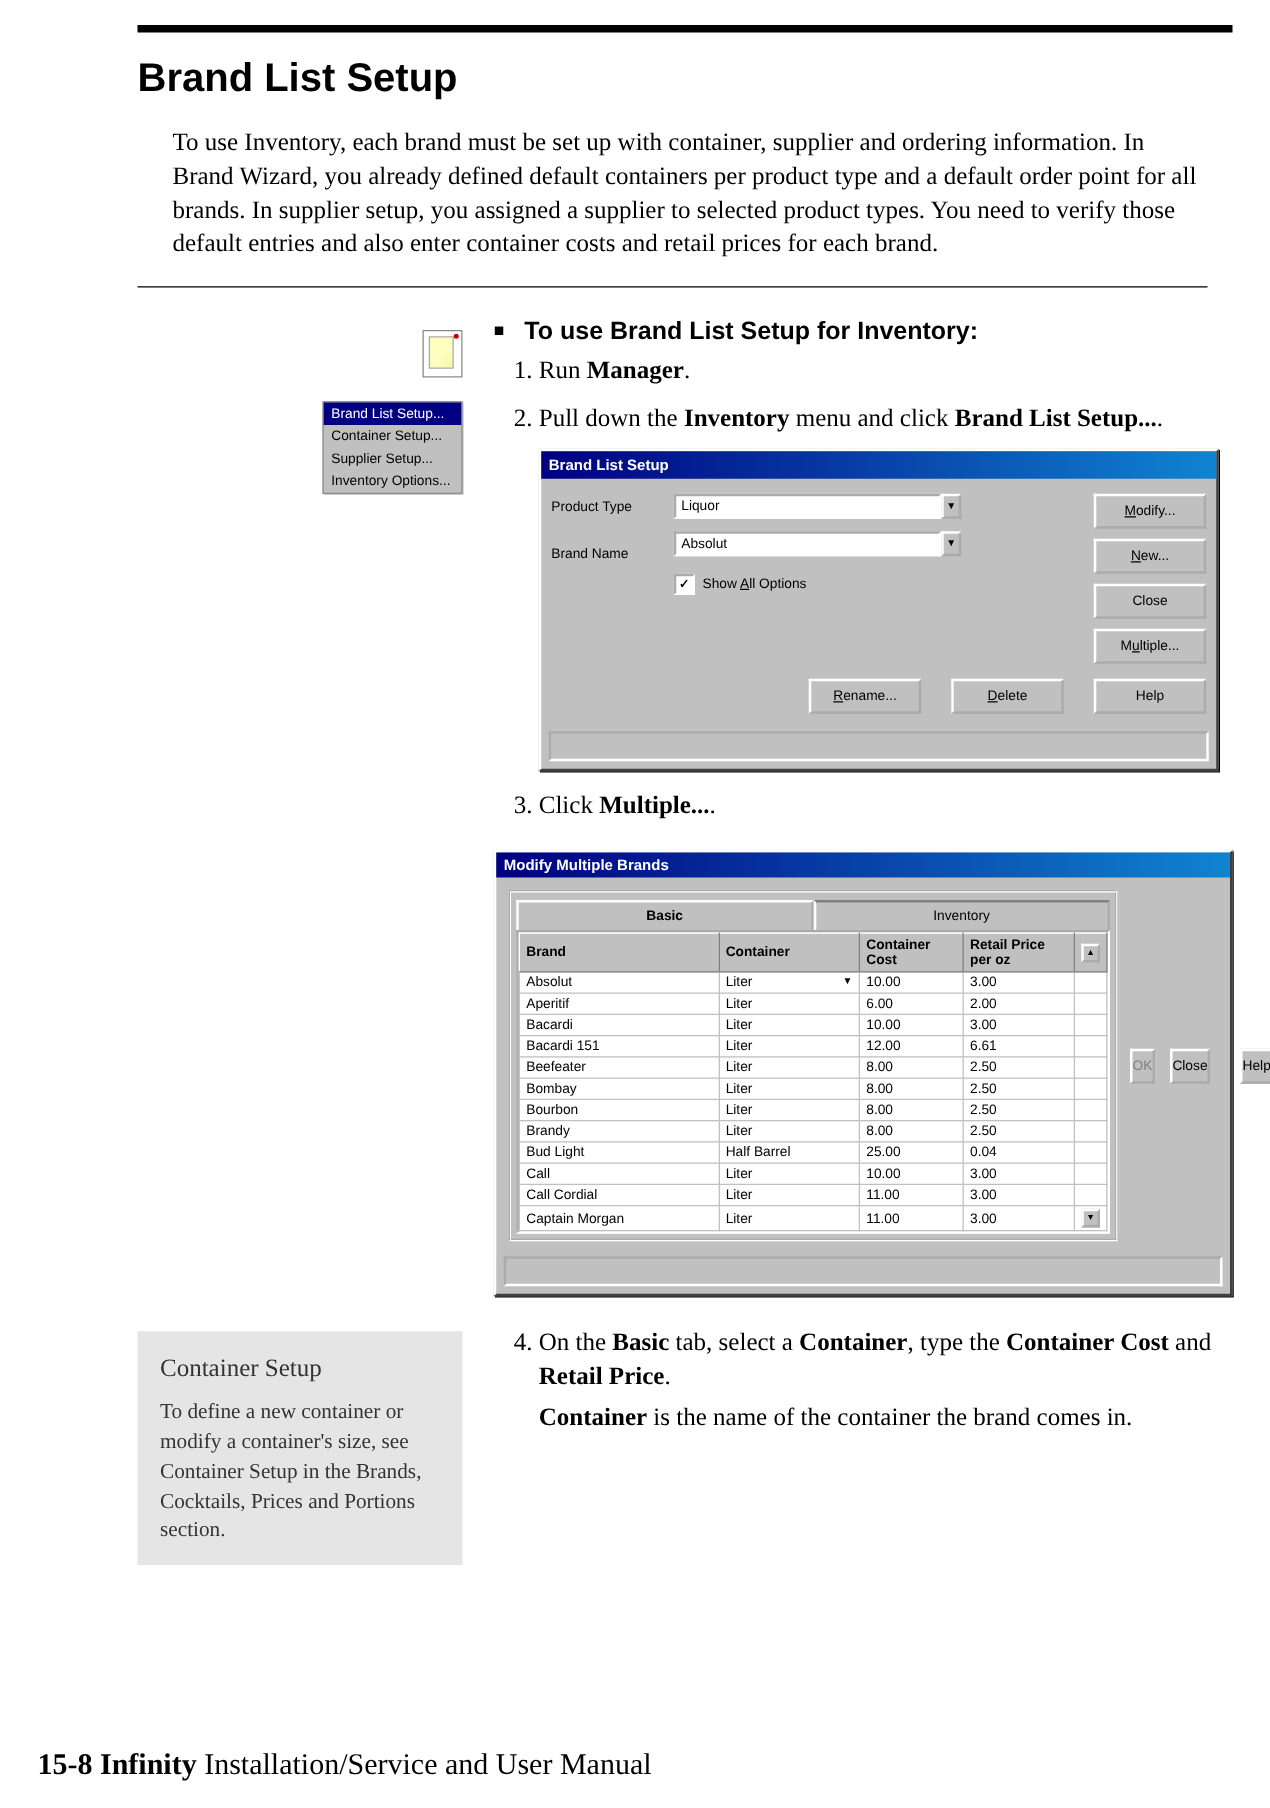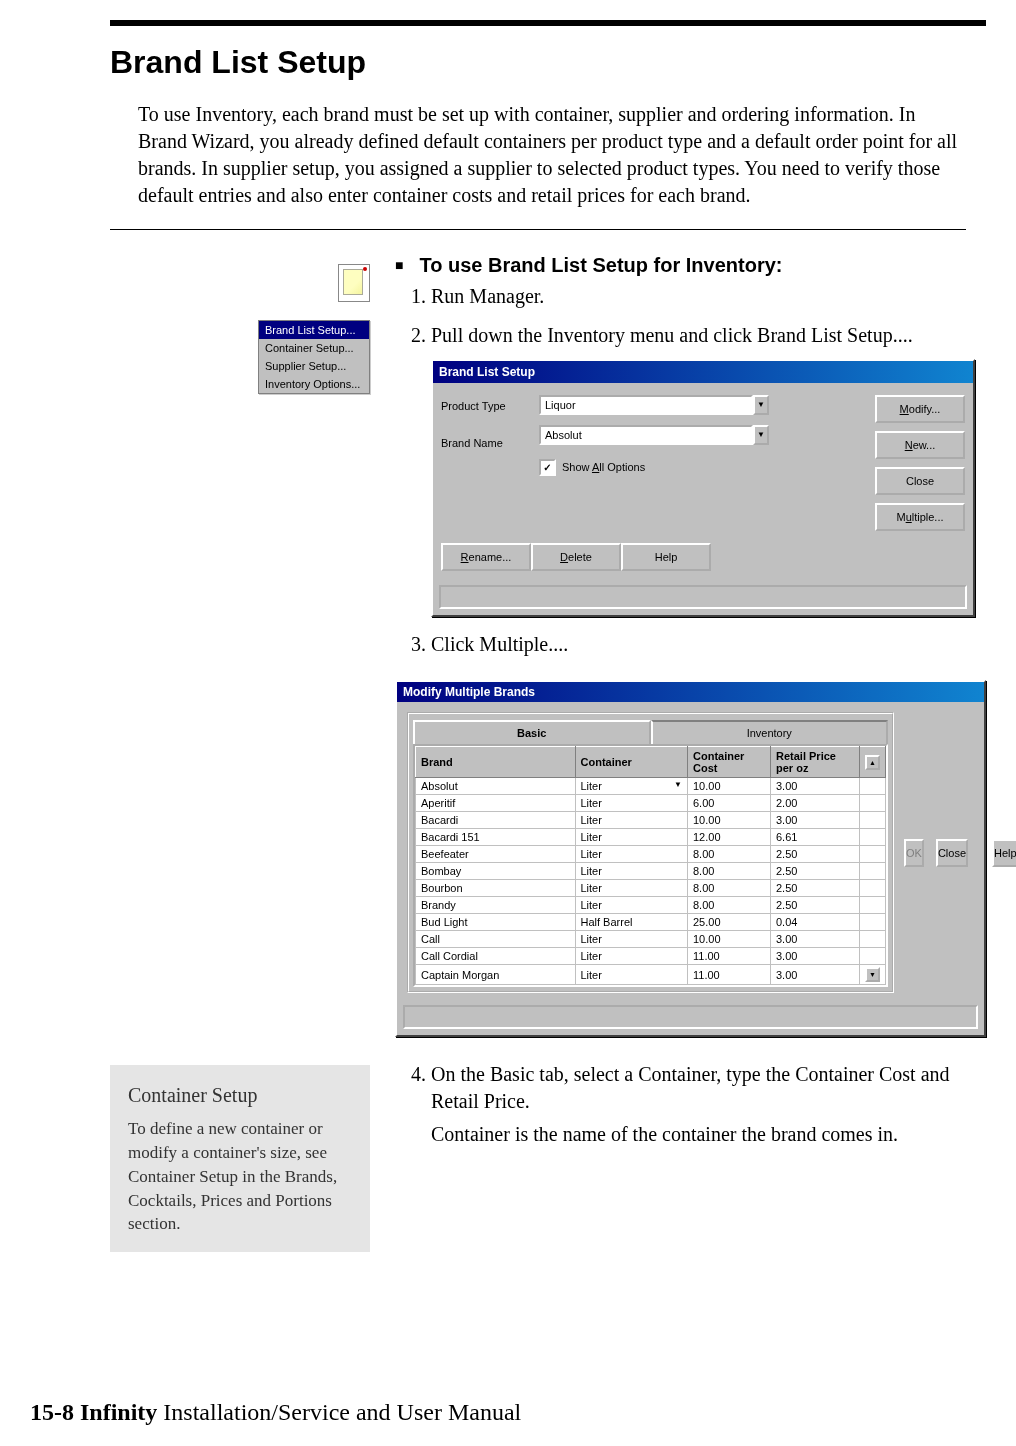--- a/index.html
+++ b/index.html
@@ -8,40 +8,40 @@
 h1.page-title{font-family:Arial,Helvetica,sans-serif;font-weight:bold;font-size:32px;margin:0 0 20px 80px}
 .intro{font-size:20px;line-height:1.35;margin:0 20px 12px 108px}
 .divider{border-top:1.5px solid #000;margin:20px 20px 24px 80px}
 .content-row{display:flex;align-items:flex-start;margin-left:80px}
 .left-col{width:285px;flex:none;padding-right:25px;box-sizing:border-box}
 .right-col{flex:1;min-width:0}
 .task-head{font-family:Arial,Helvetica,sans-serif;font-weight:bold;font-size:20px;margin:0 0 6px 0}
 .task-head .sq{font-size:14px;margin-right:16px;vertical-align:2px}
 ol.steps{list-style:decimal;margin:0;padding-left:36px;font-size:20px;line-height:1.35}
 ol.steps li{margin-bottom:12px}
-.b{font-weight:normal}
+.b{font-weight:bold}
 .icon-block{text-align:right;margin:10px 0 14px 0}
 .clipboard-icon{display:inline-block;width:30px;height:36px;border:1px solid #888;background:#fff;position:relative}
 .clipboard-icon:before{content:"";position:absolute;left:4px;top:4px;width:18px;height:24px;background:linear-gradient(135deg,#fefec0 60%,#f5f5a0);border:1px solid #aa9}
 .clipboard-icon:after{content:"";position:absolute;right:2px;top:2px;width:4px;height:4px;border-radius:50%;background:#c00}
 .menu-shot{width:110px;border:1px solid #808080;background:#c0c0c0;box-shadow:1px 1px 0 rgba(0,0,0,.2);font-family:"MS Sans Serif","Microsoft Sans Serif",Tahoma,sans-serif;font-size:11px;line-height:16px;color:#000;margin-left:auto}
 .menu-shot .sel{background:#000080;color:#fff;padding:1px 6px}
 .menu-shot .item{padding:1px 6px;background:#c0c0c0}
 .win{background:#c0c0c0;border:2px solid #c0c0c0;border-top-color:#fff;border-left-color:#fff;border-right-color:#404040;border-bottom-color:#404040;box-shadow:1px 1px 0 #000;margin:10px 0 14px 0;font-family:"MS Sans Serif","Microsoft Sans Serif",Tahoma,sans-serif;font-size:11px;color:#000;max-width:100%}
 .titlebar{background:linear-gradient(to right,#000080,#1084d0);color:#fff;font-weight:bold;padding:3px 6px;font-size:12px}
 .bls-body{display:flex;flex-wrap:wrap;padding:12px 8px 8px 8px;row-gap:6px}
 .bls-labels{width:98px;flex:none;display:flex;flex-direction:column;gap:22px;padding-top:4px}
 .bls-fields{width:230px;flex:none;display:flex;flex-direction:column;gap:10px}
 .combo{display:flex}
 .combo input{flex:1;height:20px;border:2px inset #fff;background:#fff;font:11px "MS Sans Serif",Tahoma,sans-serif;padding:2px 4px;box-sizing:border-box}
 .combo .arrow{width:16px;height:20px;background:#c0c0c0;border:2px outset #fff;box-sizing:border-box;display:flex;align-items:center;justify-content:center;font-size:8px}
 .bls-buttons{flex:1;display:flex;flex-direction:column;gap:8px;align-items:flex-end;padding-left:16px}
 .win-btn{width:86px;height:24px;background:#c0c0c0;border:2px outset #fff;font:11px "MS Sans Serif",Tahoma,sans-serif;display:flex;align-items:center;justify-content:center;color:#000}
 .win-btn.disabled{color:#808080}
-.bottom-row{width:100%;display:flex;padding:6px 0 0 0}
+.bottom-row{width:100%;display:flex;justify-content:flex-end;gap:24px;padding:6px 0 0 0}
 .checkbox-row{display:flex;align-items:center;gap:6px;margin-top:4px}
 .checkbox-row .box{width:13px;height:13px;border:2px inset #fff;background:#fff;display:flex;align-items:center;justify-content:center;font-size:10px;font-weight:bold}
 .status-bar{border:2px inset #fff;height:20px;margin:6px}
 .mmb{max-width:620px}
 .mmb-body{padding:10px 10px 6px 10px;display:flex;gap:10px}
 .mmb-main{flex:1;background:#c0c0c0;border:2px groove #fff;padding:6px 4px 4px 4px}
 .mmb-right{width:70px;flex:none;display:flex;flex-direction:row;align-items:center;gap:12px}
 .tabs{display:flex}
 .tab{flex:1;text-align:center;padding:5px 0;background:#c0c0c0;border:2px outset #fff;border-bottom:none}
 .tab.active{font-weight:bold}

